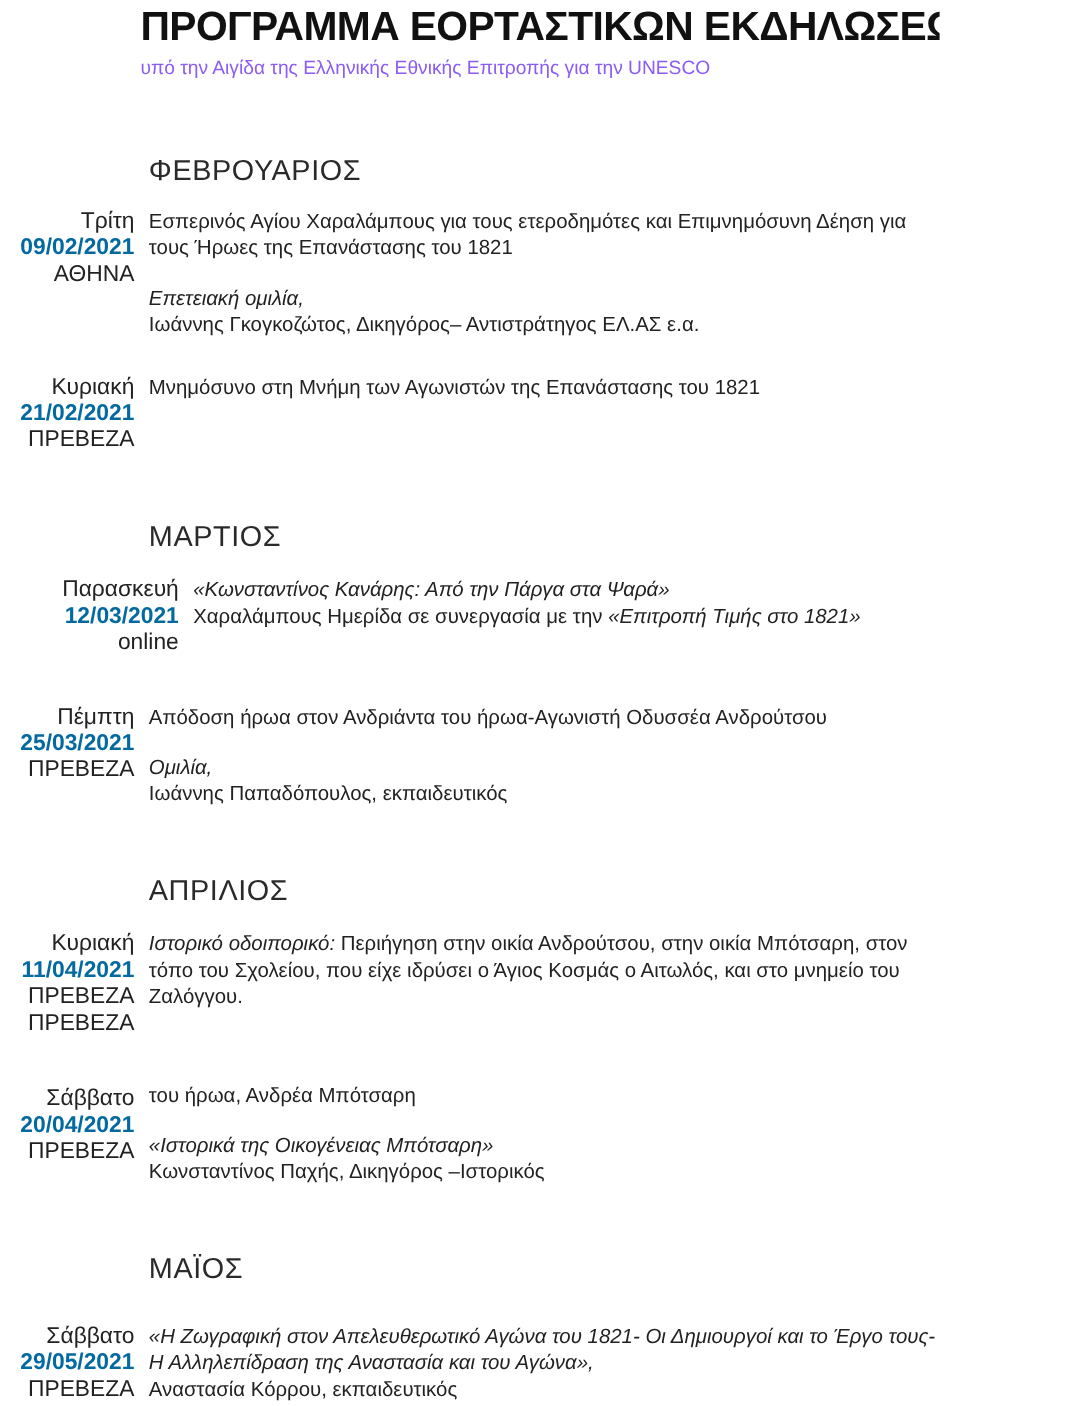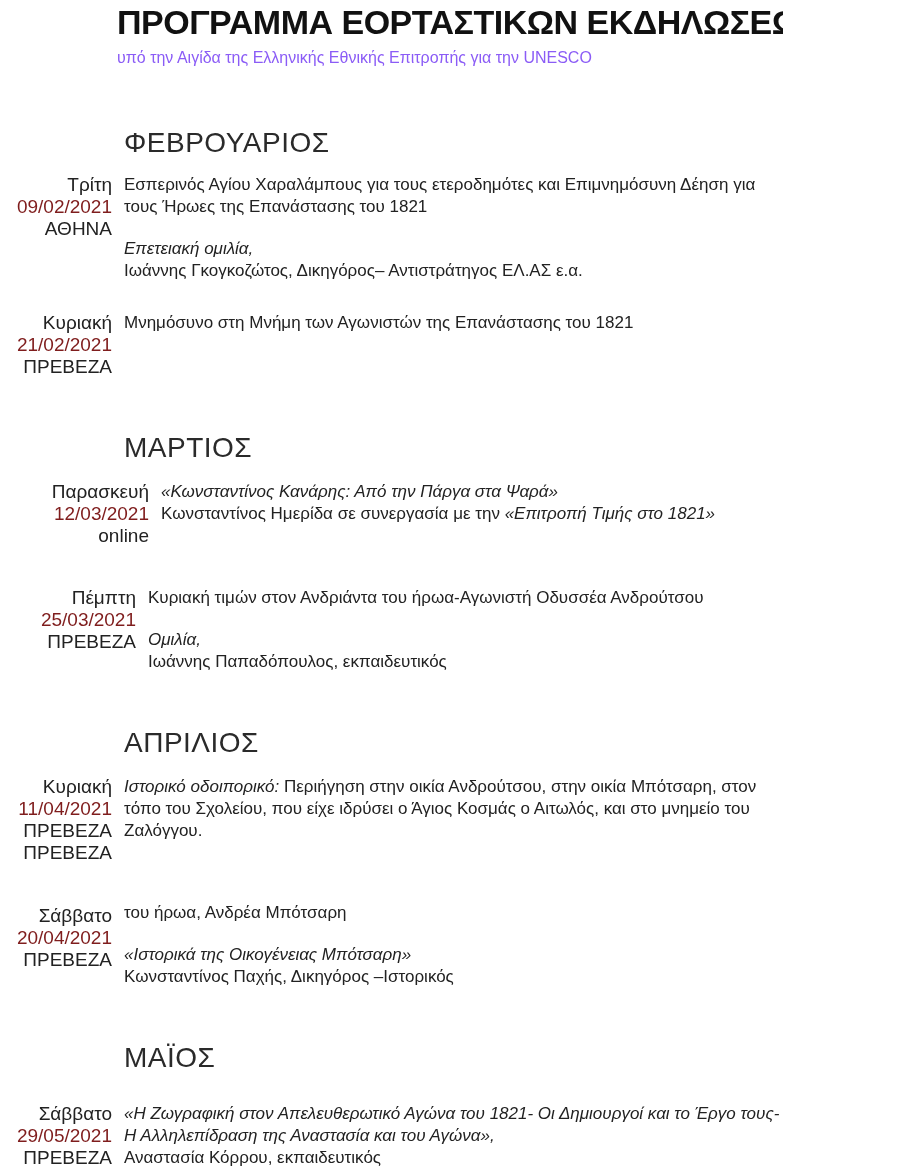--- a/index.html
+++ b/index.html
@@ -24,59 +24,59 @@
     white-space:nowrap;
   }
   .doc-subtitle{
     font-size:16px;
     line-height:32px;
     color:#8b5cf6;
     white-space:nowrap;
   }
   .month-heading{
     margin-left:124px;
-    font-size:28px;
+    font-size:24px;
     line-height:30px;
     color:#2a2a2a;
     letter-spacing:0.5px;
   }
   .event{
     display:flex;
     align-items:flex-start;
   }
   .event-left{
     width:112px;
     flex:0 0 112px;
     text-align:right;
     font-size:19px;
     line-height:22px;
     color:#222222;
     box-sizing:border-box;
   }
-  .event-date{font-weight:normal;color:#7f1d1d;}
+  .event-date{font-weight:bold;color:#0369a1;}
   .event-right{
     margin-left:12px;
     width:716px;
     flex:0 0 716px;
     font-size:17px;
     line-height:22px;
     color:#222222;
   }
   .para{margin:0;}
   .para.gap-before{margin-top:20px;}
   .run-italic{font-style:italic;}
   
   .month-0{margin-top:54px;}
   .month-1{margin-top:55px;}
   .month-2{margin-top:55px;}
   .month-3{margin-top:55px;}
   .event-0-0{margin-top:16px;}
   .event-0-1{margin-top:30px;}
   .event-1-0{margin-top:18px;padding-left:37px;}
-  .event-1-1{margin-top:40px;padding-left:24px;}
+  .event-1-1{margin-top:40px;}
   .event-2-0{margin-top:18px;}
   .event-2-1{margin-top:16px;}
   .event-3-0{margin-top:30px;}
   
   .event-2-1 .event-left{padding-top:25px;}
 </style>
 </head>
 <body>
 
 <div class="page">
@@ -113,31 +113,31 @@
       <section class="section">
         <div class="month-heading month-1">ΜΑΡΤΙΟΣ</div>
         <div class="event event-1-0">
           <div class="event-left">
             <div class="event-day">Παρασκευή</div>
             <div class="event-date">12/03/2021</div>
             <div class="event-location">online</div>
           </div>
           <div class="event-right">
             <p class="para"><span class="run-italic">«Κωνσταντίνος Κανάρης: Από την Πάργα στα Ψαρά»</span></p>
-            <p class="para"><span class="run">Κωνσταντίνος Ημερίδα σε συνεργασία με την </span><span class="run-italic">«Επιτροπή Τιμής στο 1821»</span></p>
+            <p class="para"><span class="run">Χαραλάμπους Ημερίδα σε συνεργασία με την </span><span class="run-italic">«Επιτροπή Τιμής στο 1821»</span></p>
           </div>
         </div>
         <div class="event event-1-1">
           <div class="event-left">
             <div class="event-day">Πέμπτη</div>
             <div class="event-date">25/03/2021</div>
             <div class="event-location">ΠΡΕΒΕΖΑ</div>
           </div>
           <div class="event-right">
-            <p class="para"><span class="run">Κυριακή τιμών στον Ανδριάντα του ήρωα-Αγωνιστή Οδυσσέα Ανδρούτσου</span></p>
+            <p class="para"><span class="run">Απόδοση ήρωα στον Ανδριάντα του ήρωα-Αγωνιστή Οδυσσέα Ανδρούτσου</span></p>
             <p class="para gap-before"><span class="run-italic">Ομιλία,</span></p>
             <p class="para"><span class="run">Ιωάννης Παπαδόπουλος, εκπαιδευτικός</span></p>
           </div>
         </div>
       </section>
       <section class="section">
         <div class="month-heading month-2">ΑΠΡΙΛΙΟΣ</div>
         <div class="event event-2-0">
           <div class="event-left">
             <div class="event-day">Κυριακή</div>

